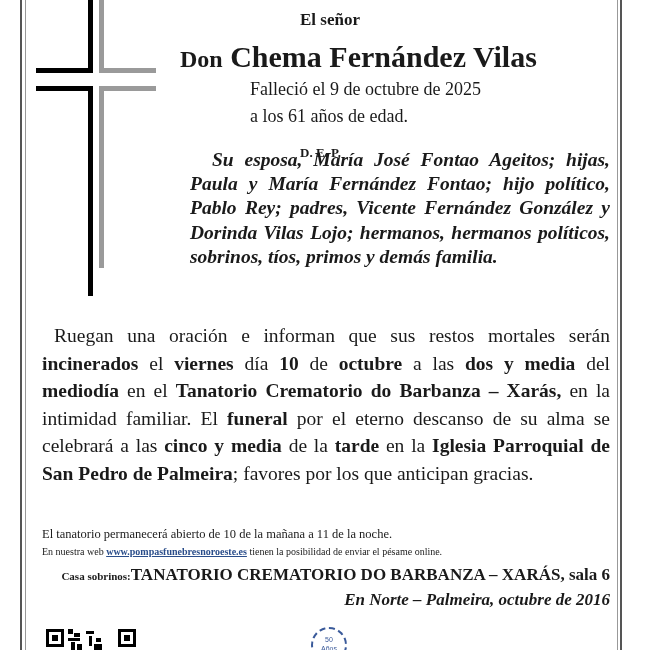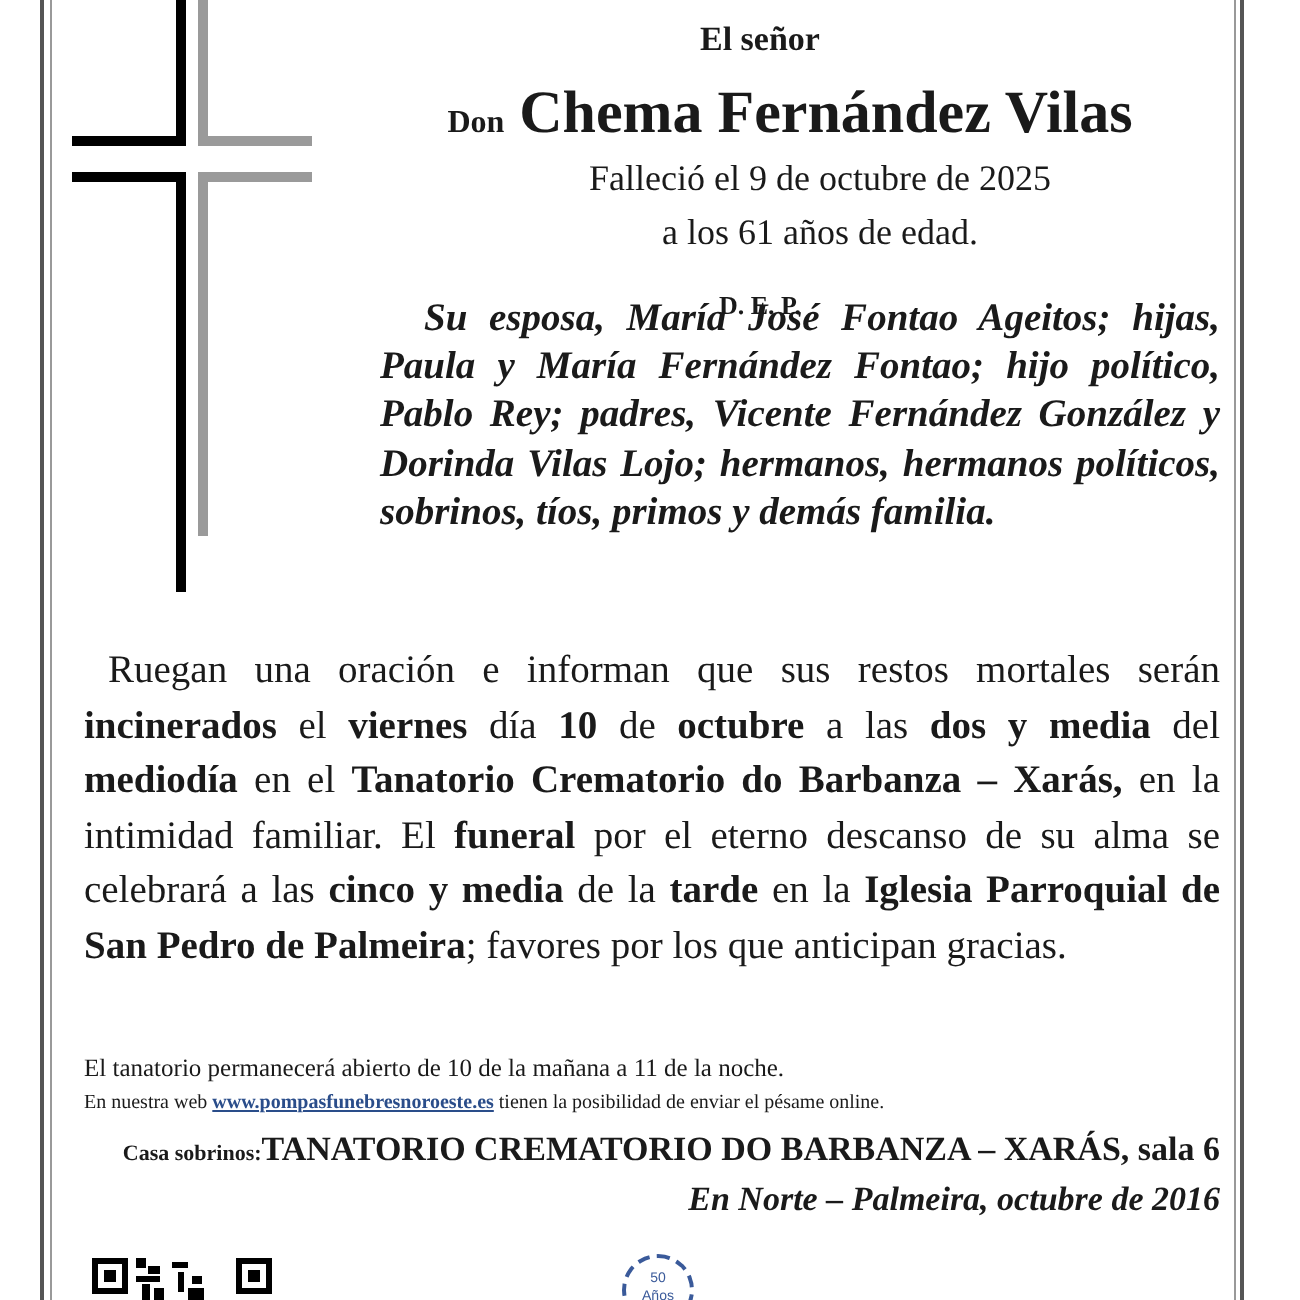--- a/index.html
+++ b/index.html
@@ -7,24 +7,24 @@
          font-family:"Liberation Serif", "DejaVu Serif", serif; color:#1a1a1a; }
   .frame-l1 { position:absolute; left:20px; top:0; width:2px; height:650px; background:#555; }
   .frame-l2 { position:absolute; left:25px; top:0; width:1px; height:650px; background:#999; }
   .frame-r1 { position:absolute; left:617px; top:0; width:1px; height:650px; background:#999; }
   .frame-r2 { position:absolute; left:620px; top:0; width:2px; height:650px; background:#555; }
 
   .cross { position:absolute; left:0; top:0; width:170px; height:310px; }
   .cb { position:absolute; background:#000; }
   .cg { position:absolute; background:#9a9a9a; }
 
-  .center { position:absolute; left:160px; width:455px; text-align:center; }
+  .center { position:absolute; left:160px; width:455px; }
   .senor { top:10px; font-size:17px; font-weight:bold; left:300px; width:160px; }
   .name { top:40px; font-size:30px; font-weight:bold; left:180px; width:430px; white-space:nowrap; }
-  .name .don { font-size:16px;margin-top:22px; }
+  .name .don { font-size:24px;margin-top:22px; }
   .fallecio { top:79px; font-size:18px; left:250px; width:320px; }
   .edad { top:106px; font-size:18px; left:250px; width:320px; }
   .dep { top:132px; font-size:13px; font-weight:bold; left:300px; width:160px;margin-top:13px; }
 
   .family { position:absolute; left:190px; top:148px; width:420px; font-size:19.5px;
             font-style:italic; font-weight:bold; line-height:24.2px; text-align:justify; text-indent:22px; }
   .ruegan { position:absolute; left:42px; top:322px; width:568px; font-size:19.5px; line-height:27.5px;
             text-align:justify; text-indent:12px; }
   .ruegan b { font-weight:bold; }
   .horario { position:absolute; left:42px; top:527px; width:570px; font-size:12.5px; font-weight:normal; }

